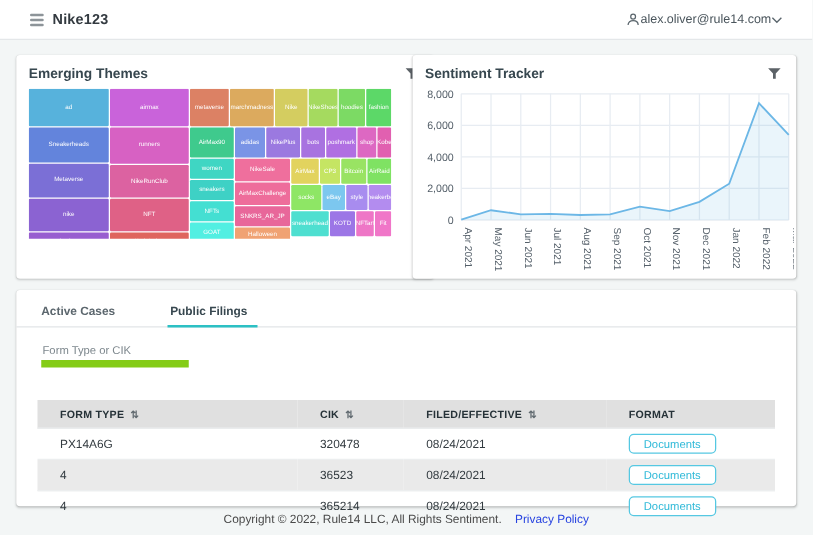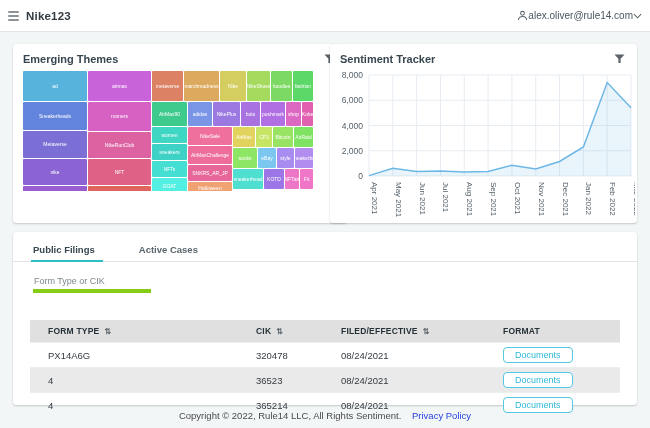--- a/index.html
+++ b/index.html
@@ -9,21 +9,21 @@
     background:#f3f6f6;
     color:#37474f;
     position:relative;
     overflow:hidden;
   }
   
   .topbar {
     position:absolute; top:0; left:0; width:650px; height:32px;
     background:#ffffff; border-bottom:1px solid #e4e7e9;
     display:flex; align-items:center; justify-content:space-between;
-    padding:0 8px;
+    padding:0 24px;
   }
   .brand-wrap { display:flex; align-items:center; gap:7px; }
   .menu-icon { display:flex; flex-direction:column; gap:2px; cursor:pointer; }
   .menu-icon span { width:11px; height:2px; background:#8d9499; border-radius:1px; }
   .brand { font-size:11.5px; font-weight:bold; color:#333a40; letter-spacing:.2px; }
   .user-wrap { display:flex; align-items:center; font-size:10px; color:#4a555c; cursor:pointer; }
   .user-wrap svg { display:block; }
   
   .card {
     position:absolute; background:#fff; border-radius:3px;
@@ -60,21 +60,21 @@
     font-size:9.5px; color:#5b666d; padding:4px 14px 6px 2px; margin-right:28px;
     cursor:pointer; position:relative; font-weight:bold;
   }
   .tab.active { color:#37474f; }
   .tab.active::after {
     content:""; position:absolute; left:0; right:6px; bottom:-1px; height:2px;
     background:#2cc0c4;
   }
   .filter-input-wrap { margin:8px 0 0 20px; width:118px; }
   .filter-input {
-    border:none; border-bottom:4px solid #84cc16; width:100%;
+    border:none; border-bottom:6px solid #84cc16; width:100%;
     font-size:9px; padding:3px 1px; color:#333; outline:none; background:transparent;
     font-family:"Liberation Sans", sans-serif;
   }
   .filter-input::placeholder { color:#7d878d; }
   table.filings {
     position:absolute; left:17px; top:88px; width:590px;
     border-collapse:collapse; table-layout:fixed; font-size:9.5px;
   }
   table.filings col.c1 { width:208px; } table.filings col.c2 { width:85px; }
   table.filings col.c3 { width:162px; } table.filings col.c4 { width:135px; }
@@ -309,22 +309,22 @@
         <text transform="translate(277.18181818181813,112) rotate(90)" font-size="8" fill="#55606a">Feb 2022</text>
         <line x1="298" x2="298" y1="5" y2="106" stroke="#e7ecf2" stroke-width="1"></line>
         <text transform="translate(301,112) rotate(90)" font-size="8" fill="#55606a">Mar 2022</text>
         <path d="M36,105.62125 L59.81818181818181,98.1725 L83.63636363636363,101.455 L107.45454545454545,101.07625 L131.27272727272725,101.96 L155.09090909090907,101.455 L178.9090909090909,95.26875 L202.72727272727272,98.93 L226.54545454545453,91.48125 L250.36363636363635,76.9625 L274.18181818181813,12.574999999999989 L298,37.82499999999999 L298,106 L36,106 Z" fill="rgba(108,183,230,0.14)"></path>
         <polyline points="36,105.62125 59.81818181818181,98.1725 83.63636363636363,101.455 107.45454545454545,101.07625 131.27272727272725,101.96 155.09090909090907,101.455 178.9090909090909,95.26875 202.72727272727272,98.93 226.54545454545453,91.48125 250.36363636363635,76.9625 274.18181818181813,12.574999999999989 298,37.82499999999999" fill="none" stroke="#6cb7e6" stroke-width="1.5"></polyline>
       </svg></div>
 </div>
 
 <div class="card" id="legal-card">
   <div class="tabs" id="legal-tabs">
+      <div class="tab">Active Cases</div>
       <div class="tab active">Public Filings</div>
-      <div class="tab">Active Cases</div>
     </div>
   <div class="filter-input-wrap">
     <input class="filter-input" type="text" placeholder="Form Type or CIK" style="">
   </div>
   <table class="filings">
     <colgroup>
         <col class="c1">
         <col class="c2">
         <col class="c3">
         <col class="c4">

